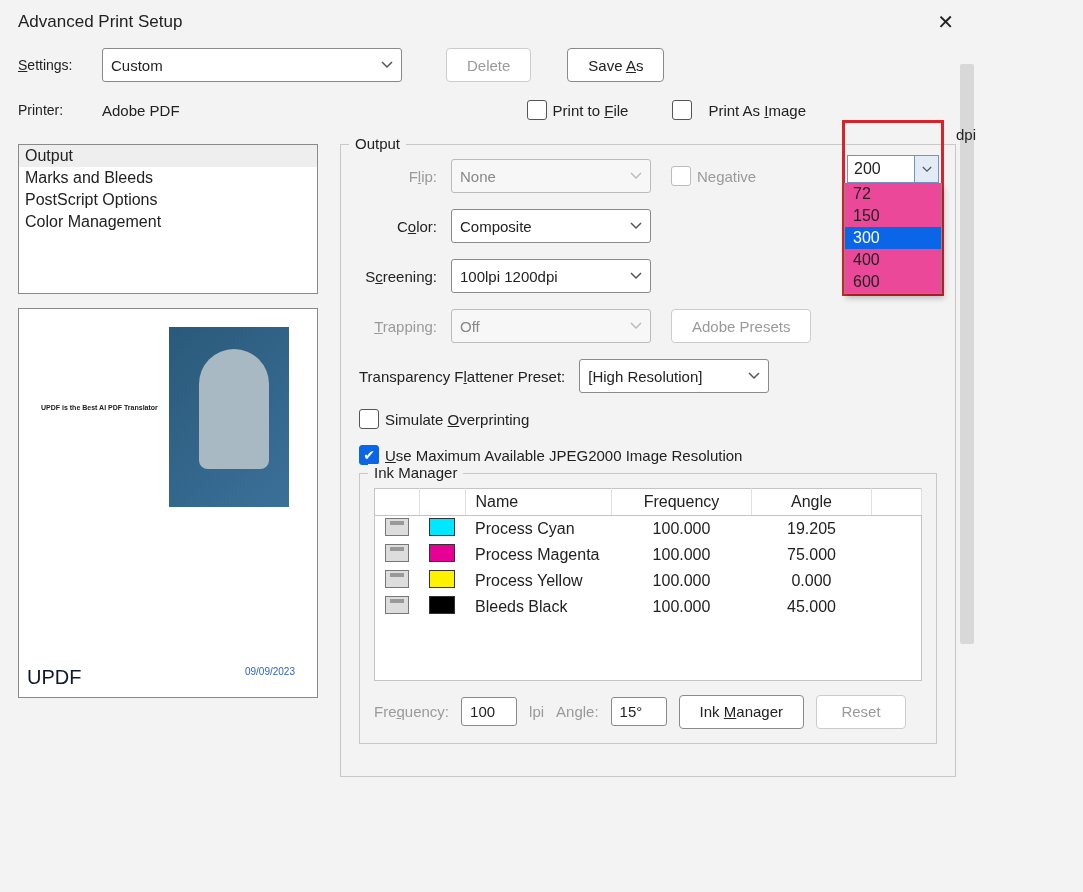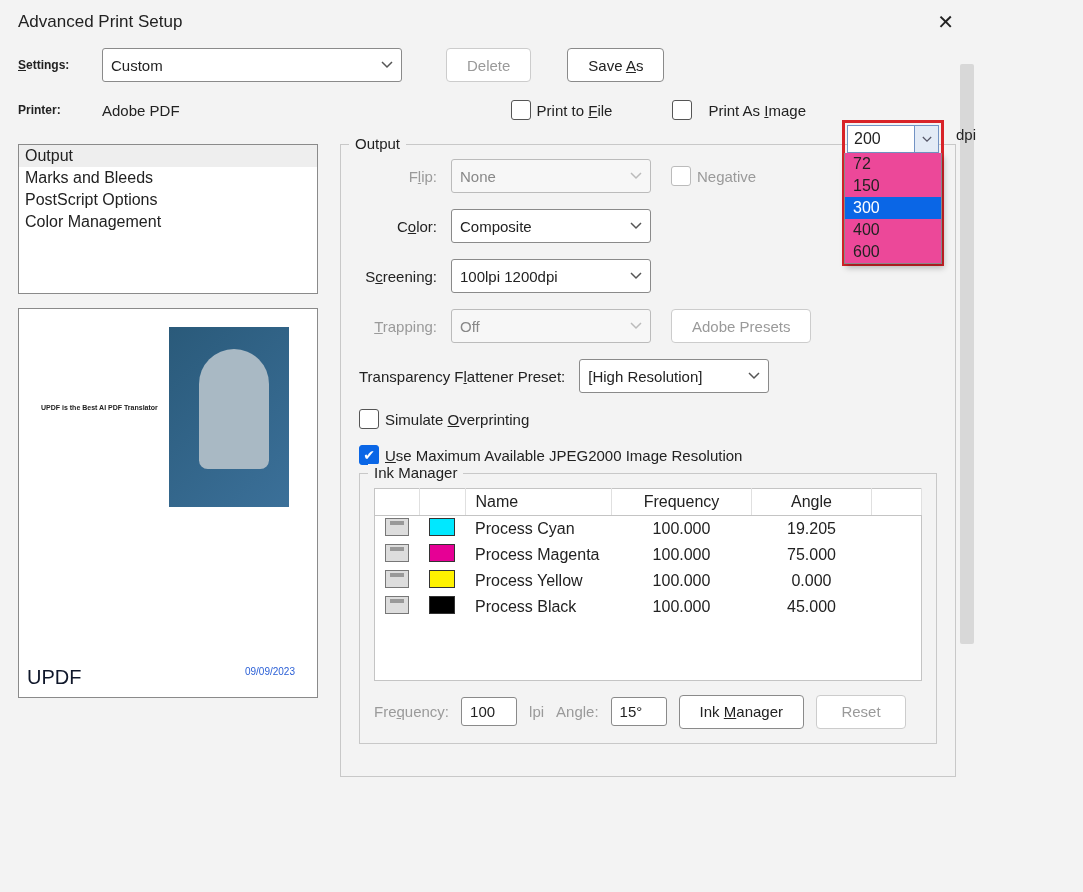--- a/index.html
+++ b/index.html
@@ -3,21 +3,21 @@
 <meta charset="utf-8">
 <style>
 * { box-sizing: border-box; font-family: "Segoe UI", Arial, sans-serif; }
 body { margin: 0; background: #f3f3f3; font-size: 15px; color: #222; }
 .window { width: 974px; height: 892px; background: #f3f3f3; position: relative; }
 .title-bar { display: flex; align-items: center; justify-content: space-between; padding: 10px 14px 6px 18px; }
 .title { font-size: 17px; font-weight: 400; }
 .close-btn { font-size: 20px; cursor: pointer; padding: 0 6px; }
 .content { padding: 8px 18px 0 18px; }
 .row { display: flex; align-items: center; gap: 14px; margin-bottom: 18px; }
-.row-label { min-width: 70px; font-size: 12px; font-weight: bold; }
+.row-label { min-width: 70px; font-size: 14px; }
 .underline { text-decoration: underline; }
 .select { display: inline-flex; align-items: center; justify-content: space-between; border: 1px solid #8a8a8a; background: #fff; padding: 4px 8px; border-radius: 3px; min-height: 34px; }
 .select.disabled { color: #888; border-color: #bbb; background: #f7f7f7; }
 .chev { margin-left: 6px; }
 .chev svg { width: 12px; height: 8px; display:block; }
 .btn { border: 1px solid #8a8a8a; background: #fff; padding: 6px 20px; border-radius: 4px; min-height: 34px; display:inline-flex; align-items:center; justify-content:center; }
 .btn.disabled { color: #9a9a9a; border-color: #ccc; }
 .checkbox { display: inline-flex; align-items: center; gap: 6px; }
 .checkbox .box { width: 20px; height: 20px; border: 1.5px solid #555; border-radius: 3px; background: #fff; display:inline-flex; align-items:center; justify-content:center; }
 .checkbox .box.checked { background: #0a66e6; border-color: #0a66e6; color:#fff; font-size:14px; }
@@ -44,21 +44,21 @@
 .ink-table td { padding: 2px 10px; font-size:16px; }
 .ink-icon { width: 24px; height: 18px; display:inline-block; border:1px solid #777; background: #ddd; position:relative; }
 .ink-icon::after { content:''; position:absolute; top:2px; left:4px; width:14px; height:4px; background:#999; }
 .swatch { width: 26px; height: 18px; display:inline-block; border:1px solid #333; }
 .spacer-row td { height: 60px; }
 .footer-row { display:flex; align-items:center; gap: 12px; margin-top: 14px; }
 .footer-row .lbl { color:#9a9a9a; font-size:15px; }
 .input-small { width: 56px; border:1px solid #8a8a8a; background:#fff; padding:5px 8px; border-radius:3px; }
 .dpi-wrap { position:absolute; top: 120px; left: 842px; width: 120px; }
 .dpi-select { width:102px; border: 3px solid #d82328; padding:2px; display:flex; flex-direction:column; }
-.dpi-field { display:flex; }
+.dpi-field { display:flex;margin-top:30px; }
 .dpi-field .val { flex:1; border:1px solid #7293c4; background:#fff; padding: 4px 6px; font-size:16px; }
 .dpi-field .btn-chev { width: 24px; border:1px solid #7293c4; border-left:none; background:#e3ebf6; display:flex; align-items:center; justify-content:center; }
 .dpi-dropdown { border:1px solid #888; border-top:none; background:#ec4899; box-shadow: 2px 4px 6px rgba(0,0,0,0.25); }
 .dpi-dropdown .opt { padding: 2px 8px; font-size:16px; }
 .dpi-dropdown .opt.sel { background:#0a66e6; color:#fff; }
 .dpi-label { position:absolute; left: 114px; top: 6px; font-size:15px; }
 .scrollbar { position:absolute; right:0; top:64px; width:14px; height:580px; background:#d8d8d8; border-radius:2px; }
 </style>
 </head>
 <body>
@@ -91,21 +91,21 @@
       <div style="width:8px"></div>
       <div class="btn">
           <span>Save <span class="underline">A</span>s</span>
         </div>
     </div>
 
     <div class="row" style="margin-bottom:24px;">
       <span class="row-label">Printer:</span>
       <span style="min-width:300px;">Adobe PDF</span>
       <div style="flex:1"></div>
-      <label class="checkbox" style="margin-right:46px;">
+      <label class="checkbox" style="margin-right:30px;">
         <span class="box"></span>
         <span>Print to <span class="underline">F</span>ile</span>
       </label>
       <label class="checkbox" style="margin-right:150px;gap:16px;">
         <span class="box"></span>
         <span>Print As <span class="underline">I</span>mage</span>
       </label>
     </div>
 
     <div class="main-split">
@@ -248,21 +248,21 @@
                     <td style="text-align:center"><span class="ink-icon"></span></td>
                     <td><span class="swatch" style="background:#fff200"></span></td>
                     <td>Process Yellow</td>
                     <td style="text-align:center">100.000</td>
                     <td style="text-align:center">0.000</td>
                     <td></td>
                   </tr>
                   <tr>
                     <td style="text-align:center"><span class="ink-icon"></span></td>
                     <td><span class="swatch" style="background:#000000"></span></td>
-                    <td>Process Black</td>
+                    <td>Bleeds Black</td>
                     <td style="text-align:center">100.000</td>
                     <td style="text-align:center">45.000</td>
                     <td></td>
                   </tr>
                 </tbody>
               <tbody>
                   <tr class="spacer-row">
                     <td colspan="6"></td>
                   </tr>
                 </tbody>

